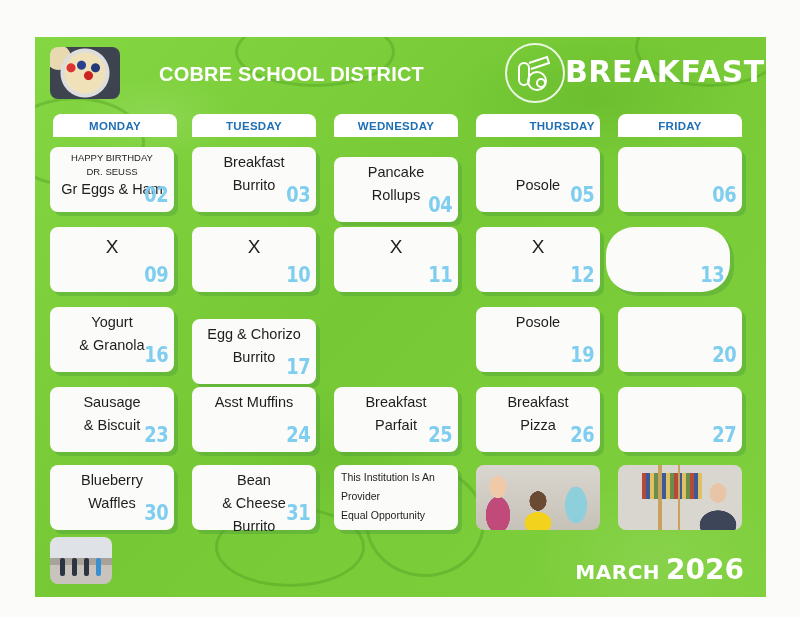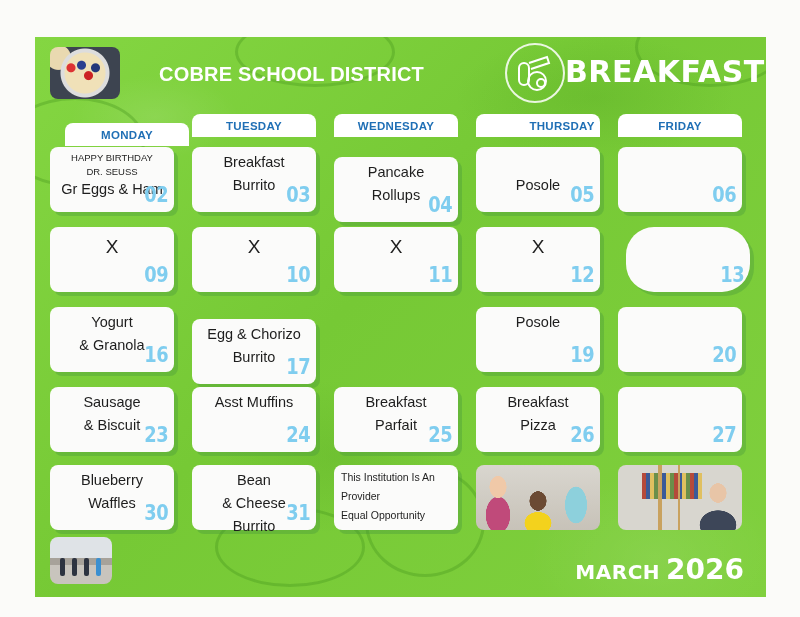--- a/index.html
+++ b/index.html
@@ -109,21 +109,21 @@
   <div class="breakfast-logo">
     <svg width="42" height="42" viewBox="0 0 42 42" fill="none" stroke="#fff" stroke-width="2">
       <rect x="4" y="10" width="10" height="22" rx="5"></rect>
       <path d="M14 10 L32 4 L34 10 L16 16"></path>
       <circle cx="22" cy="28" r="9"></circle>
       <circle cx="26" cy="30" r="4"></circle>
     </svg>
   </div>
   <div class="breakfast-title">BREAKFAST</div>
 
-  <div class="day-header" style="left:30px;margin-top:9px;">MONDAY</div>
+  <div class="day-header" style="left:18px;">MONDAY</div>
   <div class="day-header" style="left:157px;">TUESDAY</div>
   <div class="day-header" style="left:299px;">WEDNESDAY</div>
   <div class="day-header" style="left:441px;padding-left:48px;">THURSDAY</div>
   <div class="day-header" style="left:583px;">FRIDAY</div>
 
   <div class="cell" style="left:15px;top:110px;">
     <div class="menu" style="top:4px;">
       <span class="sm">HAPPY BIRTHDAY</span>
       <span class="sm">DR. SEUSS</span>
       <span style="display:block;font-size:14.5px;line-height:20px;">Gr Eggs &amp; Ham</span>
@@ -164,21 +164,21 @@
     <div class="date">10</div>
   </div>
   <div class="cell" style="left:299px;top:190px;">
     <div class="menu x">X</div>
     <div class="date">11</div>
   </div>
   <div class="cell" style="left:441px;top:190px;">
     <div class="menu x">X</div>
     <div class="date">12</div>
   </div>
-  <div class="cell" style="left:591px;top:190px;border-radius:28px;">
+  <div class="cell" style="left:571px;top:190px;border-radius:28px;">
     <div class="date">13</div>
   </div>
 
   <div class="cell" style="left:15px;top:270px;">
     <div class="menu">
       <div>Yogurt</div>
       <div>&amp; Granola</div>
     </div>
     <div class="date">16</div>
   </div>

